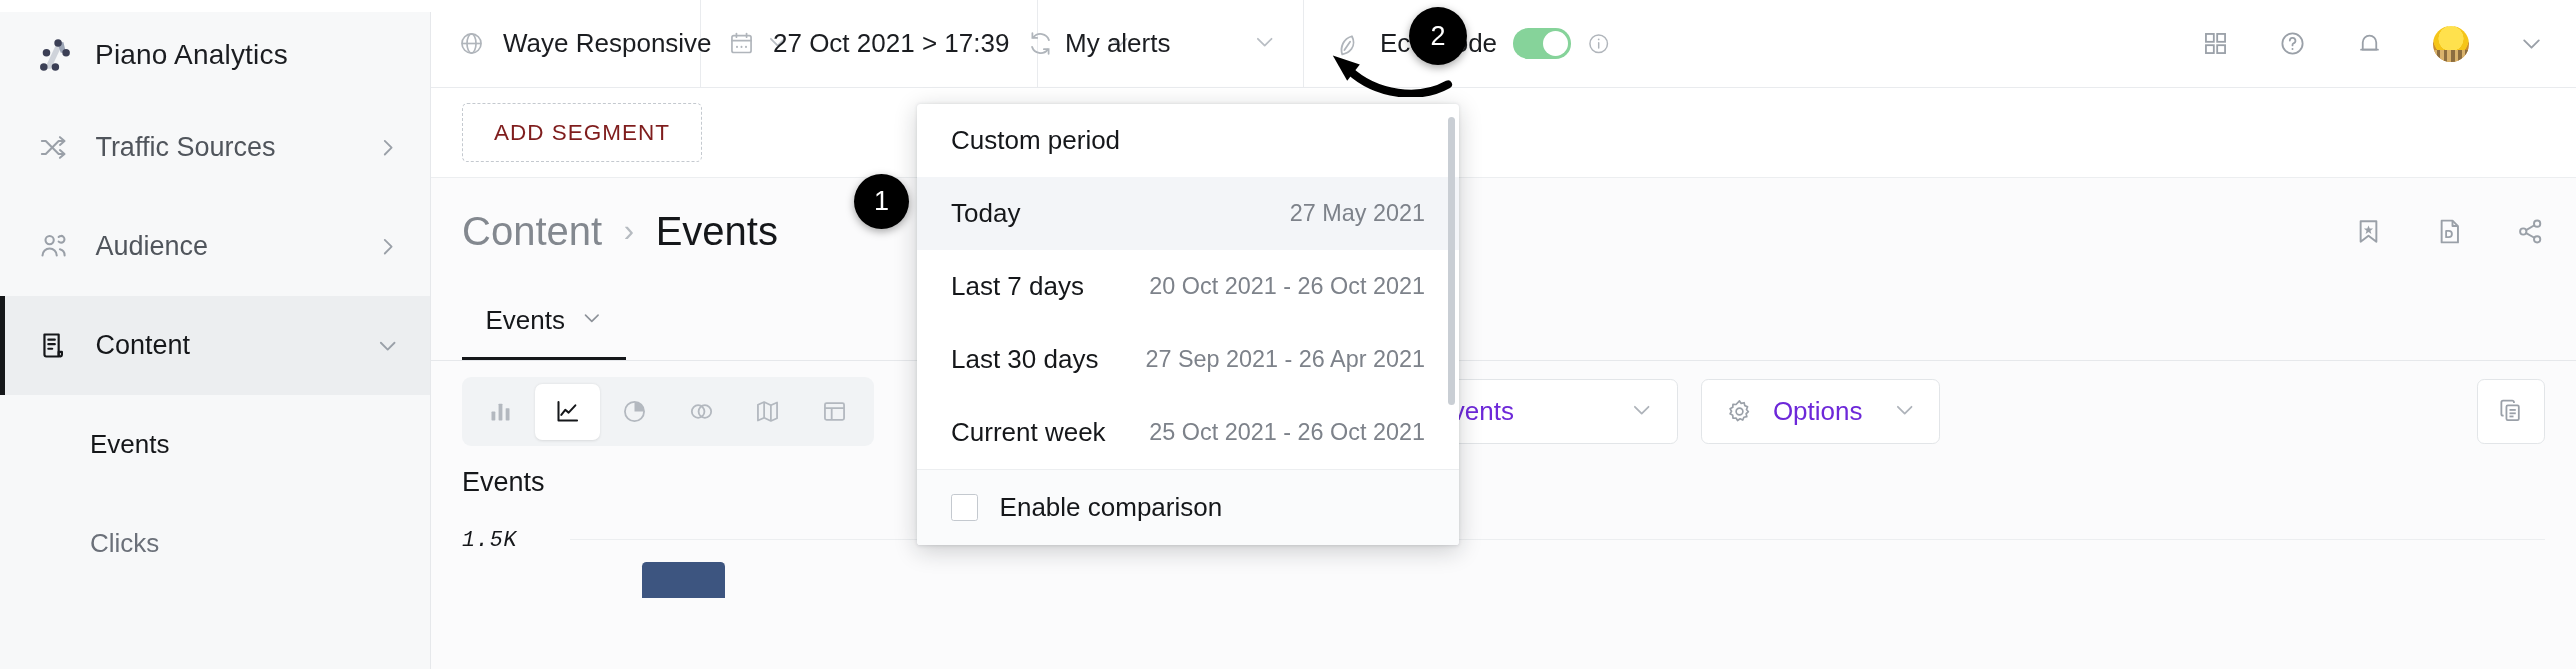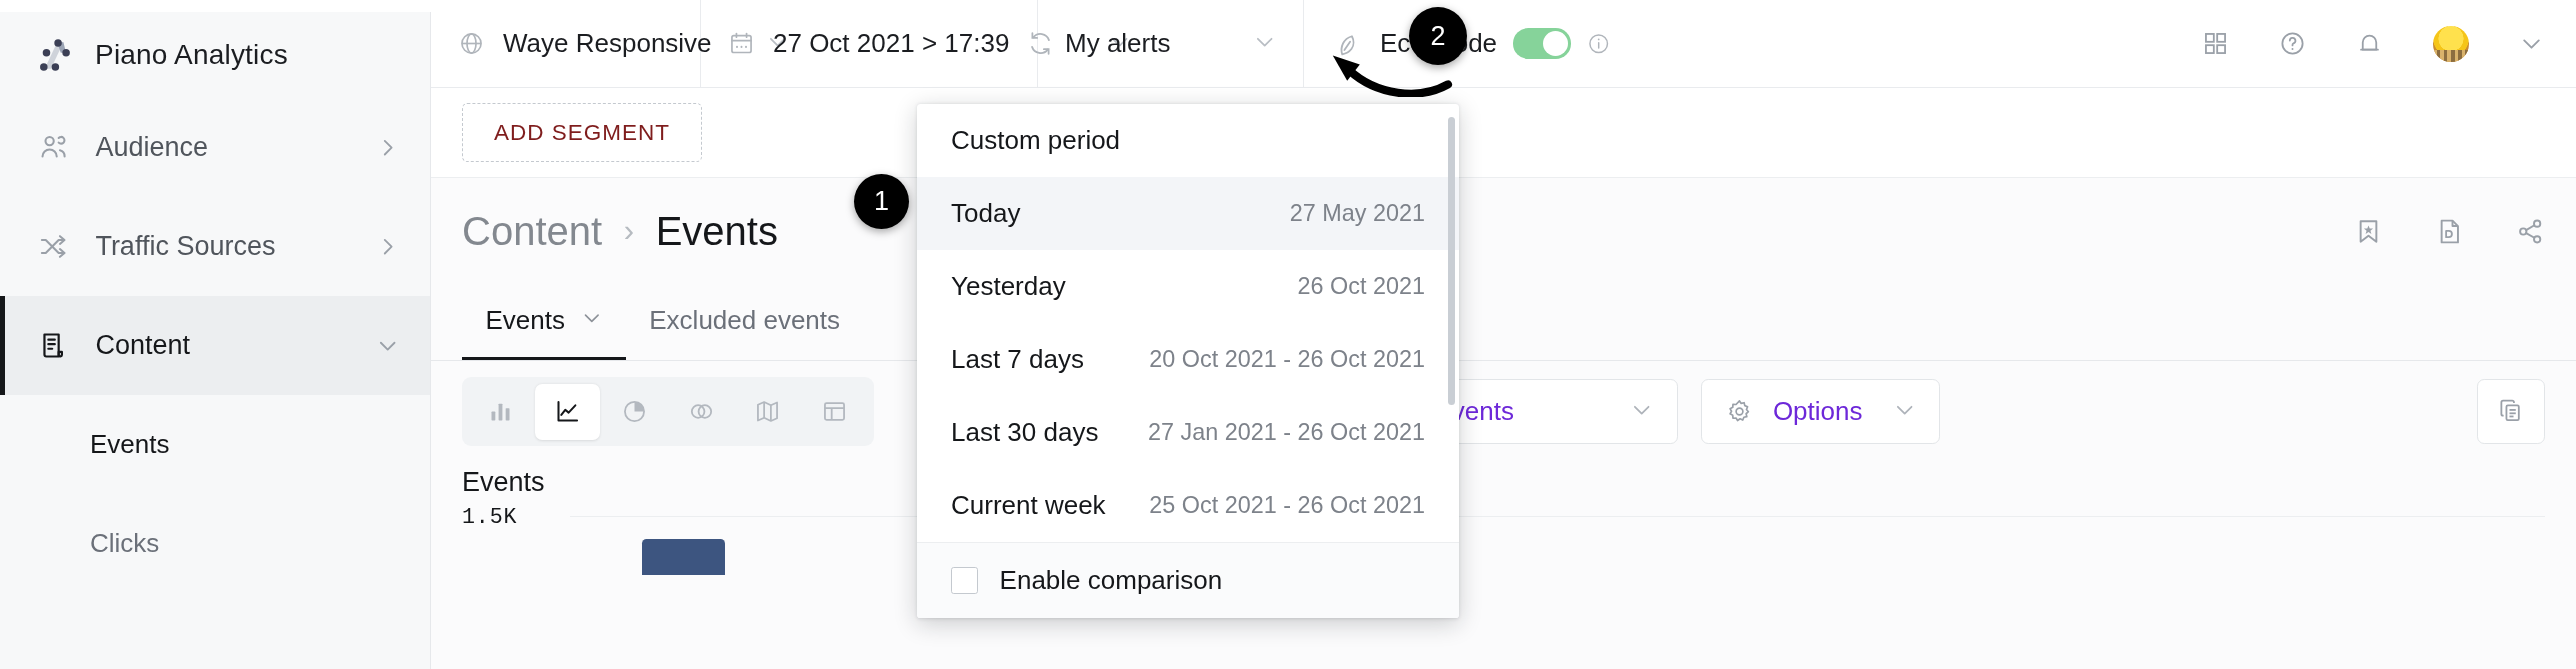--- a/index.html
+++ b/index.html
@@ -152,21 +152,21 @@
     width:68px; height:65px; border:0.9px solid #e2e5e8; border-radius:7.2px;
     background:#fff; display:flex; align-items:center; justify-content:center;
     color:#9aa0a8; cursor:pointer;
   }
   .sel-events  { width:268px; }
   .sel-options { width:239px; }
   .spacer { flex:1; }
 
   .chartwrap { padding:0 31px; }
   .chart-title { font-size:27px; color:#15171a; margin-top:5.4px; }
-  .chart-plot { position:relative; margin-top:7px; height:81px; }
+  .chart-plot { position:relative; margin-top:30px; height:81px;font-style:italic; }
   .ylabel {
     position:absolute; left:0; top:0; font-size:21.6px; color:#15171a;
     font-family:"Liberation Mono", monospace; letter-spacing:0.9px;
   }
   .gridline { position:absolute; left:108px; right:0; top:10.8px; height:0.9px; background:#eceef0; }
   .bar {
     position:absolute; top:34px; width:83px; height:36px;
     border-radius:4.5px 4.5px 0 0;
   }
 
@@ -226,45 +226,45 @@
           <circle cx="36" cy="20" r="4.2" fill="#3b3f55"></circle>
           <circle cx="11" cy="36" r="4.2" fill="#3b3f55"></circle>
           <circle cx="24" cy="36" r="4.2" fill="#3b3f55"></circle>
         </svg>
       </span>
       <span class="brand-name">Piano Analytics</span>
     </div>
 
     <div class="nav-item">
       <span class="nav-ico">
+        <svg viewBox="0 0 24 24" width="31" height="31" fill="none" stroke="#9aa0a8" stroke-width="1.6" stroke-linecap="round" stroke-linejoin="round">
+          <path d="M3 7h3l10 10h4"></path>
+            <path d="M3 17h3L16 7h4"></path>
+          <polyline points="17,4 20.5,7 17,10"></polyline>
+            <polyline points="17,14 20.5,17 17,20"></polyline>
+        </svg>
+      </span>
+      <span class="nav-label">Traffic Sources</span>
+      <span class="nav-chev">
+        <svg viewBox="0 0 24 24" width="23.4" height="23.4" fill="none" stroke="currentColor" stroke-width="1.9" stroke-linecap="round" stroke-linejoin="round">
+            <polyline points="9,5 16,12 9,19"></polyline>
+          </svg>
+      </span>
+    </div>
+
+    <div class="nav-item">
+      <span class="nav-ico">
         <svg viewBox="0 0 24 24" width="31" height="31" fill="none" stroke="#9aa0a8" stroke-width="1.6" stroke-linecap="round">
           <circle cx="9" cy="7" r="3.2"></circle>
           <path d="M3.5 19c0-3.2 2.5-5.4 5.5-5.4s5.5 2.2 5.5 5.4"></path>
           <path d="M16 8.2a2.6 2.6 0 1 0 0-3.6"></path>
           <path d="M17 14.2c2.2.5 3.6 2.4 3.6 4.8"></path>
         </svg>
       </span>
       <span class="nav-label">Audience</span>
-      <span class="nav-chev">
-        <svg viewBox="0 0 24 24" width="23.4" height="23.4" fill="none" stroke="currentColor" stroke-width="1.9" stroke-linecap="round" stroke-linejoin="round">
-            <polyline points="9,5 16,12 9,19"></polyline>
-          </svg>
-      </span>
-    </div>
-
-    <div class="nav-item">
-      <span class="nav-ico">
-        <svg viewBox="0 0 24 24" width="31" height="31" fill="none" stroke="#9aa0a8" stroke-width="1.6" stroke-linecap="round" stroke-linejoin="round">
-          <path d="M3 7h3l10 10h4"></path>
-            <path d="M3 17h3L16 7h4"></path>
-          <polyline points="17,4 20.5,7 17,10"></polyline>
-            <polyline points="17,14 20.5,17 17,20"></polyline>
-        </svg>
-      </span>
-      <span class="nav-label">Traffic Sources</span>
       <span class="nav-chev">
         <svg viewBox="0 0 24 24" width="23.4" height="23.4" fill="none" stroke="currentColor" stroke-width="1.9" stroke-linecap="round" stroke-linejoin="round">
             <polyline points="9,5 16,12 9,19"></polyline>
           </svg>
       </span>
     </div>
 
     <div class="nav-item active">
       <span class="nav-ico">
         <svg viewBox="0 0 24 24" width="31" height="31" fill="none" stroke="#15171a" stroke-width="1.7" stroke-linecap="round" stroke-linejoin="round">
@@ -434,23 +434,20 @@
 
     <div class="tabs">
       <div class="tab active">
         <span>Events</span>
         <span class="tchev">
           <svg viewBox="0 0 24 24" width="21.6" height="21.6" fill="none" stroke="currentColor" stroke-width="1.8" stroke-linecap="round" stroke-linejoin="round">
               <polyline points="5,9 12,16 19,9"></polyline>
             </svg>
         </span>
       </div>
-      <div class="tab">
-        <span>Excluded events</span>
-      </div>
     </div>
 
     <div class="chartbar">
       <div class="seg-group">
         <div class="seg-btn">
           <svg viewBox="0 0 24 24" width="27" height="27" fill="currentColor">
             <rect x="4" y="12" width="3.4" height="8" rx=".6"></rect>
               <rect x="10.3" y="5" width="3.4" height="15" rx=".6"></rect>
               <rect x="16.6" y="9" width="3.4" height="11" rx=".6"></rect>
           </svg>
@@ -546,33 +543,29 @@
       <div class="dd-item">
         <span class="dd-label">Custom period</span>
         <span class="dd-value"></span>
       </div>
 
       <div class="dd-item hl">
         <span class="dd-label">Today</span>
         <span class="dd-value">27 May 2021</span>
       </div>
 
-      <div class="dd-item">
-        <span class="dd-label">Yesterday</span>
-        <span class="dd-value">26 Oct 2021</span>
-      </div>
 
       <div class="dd-item">
         <span class="dd-label">Last 7 days</span>
         <span class="dd-value">20 Oct 2021 - 26 Oct 2021</span>
       </div>
 
       <div class="dd-item">
         <span class="dd-label">Last 30 days</span>
-        <span class="dd-value">27 Jan 2021 - 26 Oct 2021</span>
+        <span class="dd-value">27 Sep 2021 - 26 Apr 2021</span>
       </div>
 
       <div class="dd-item">
         <span class="dd-label">Current week</span>
         <span class="dd-value">25 Oct 2021 - 26 Oct 2021</span>
       </div>
 
       <div class="dd-scroll"></div>
     </div>
 

